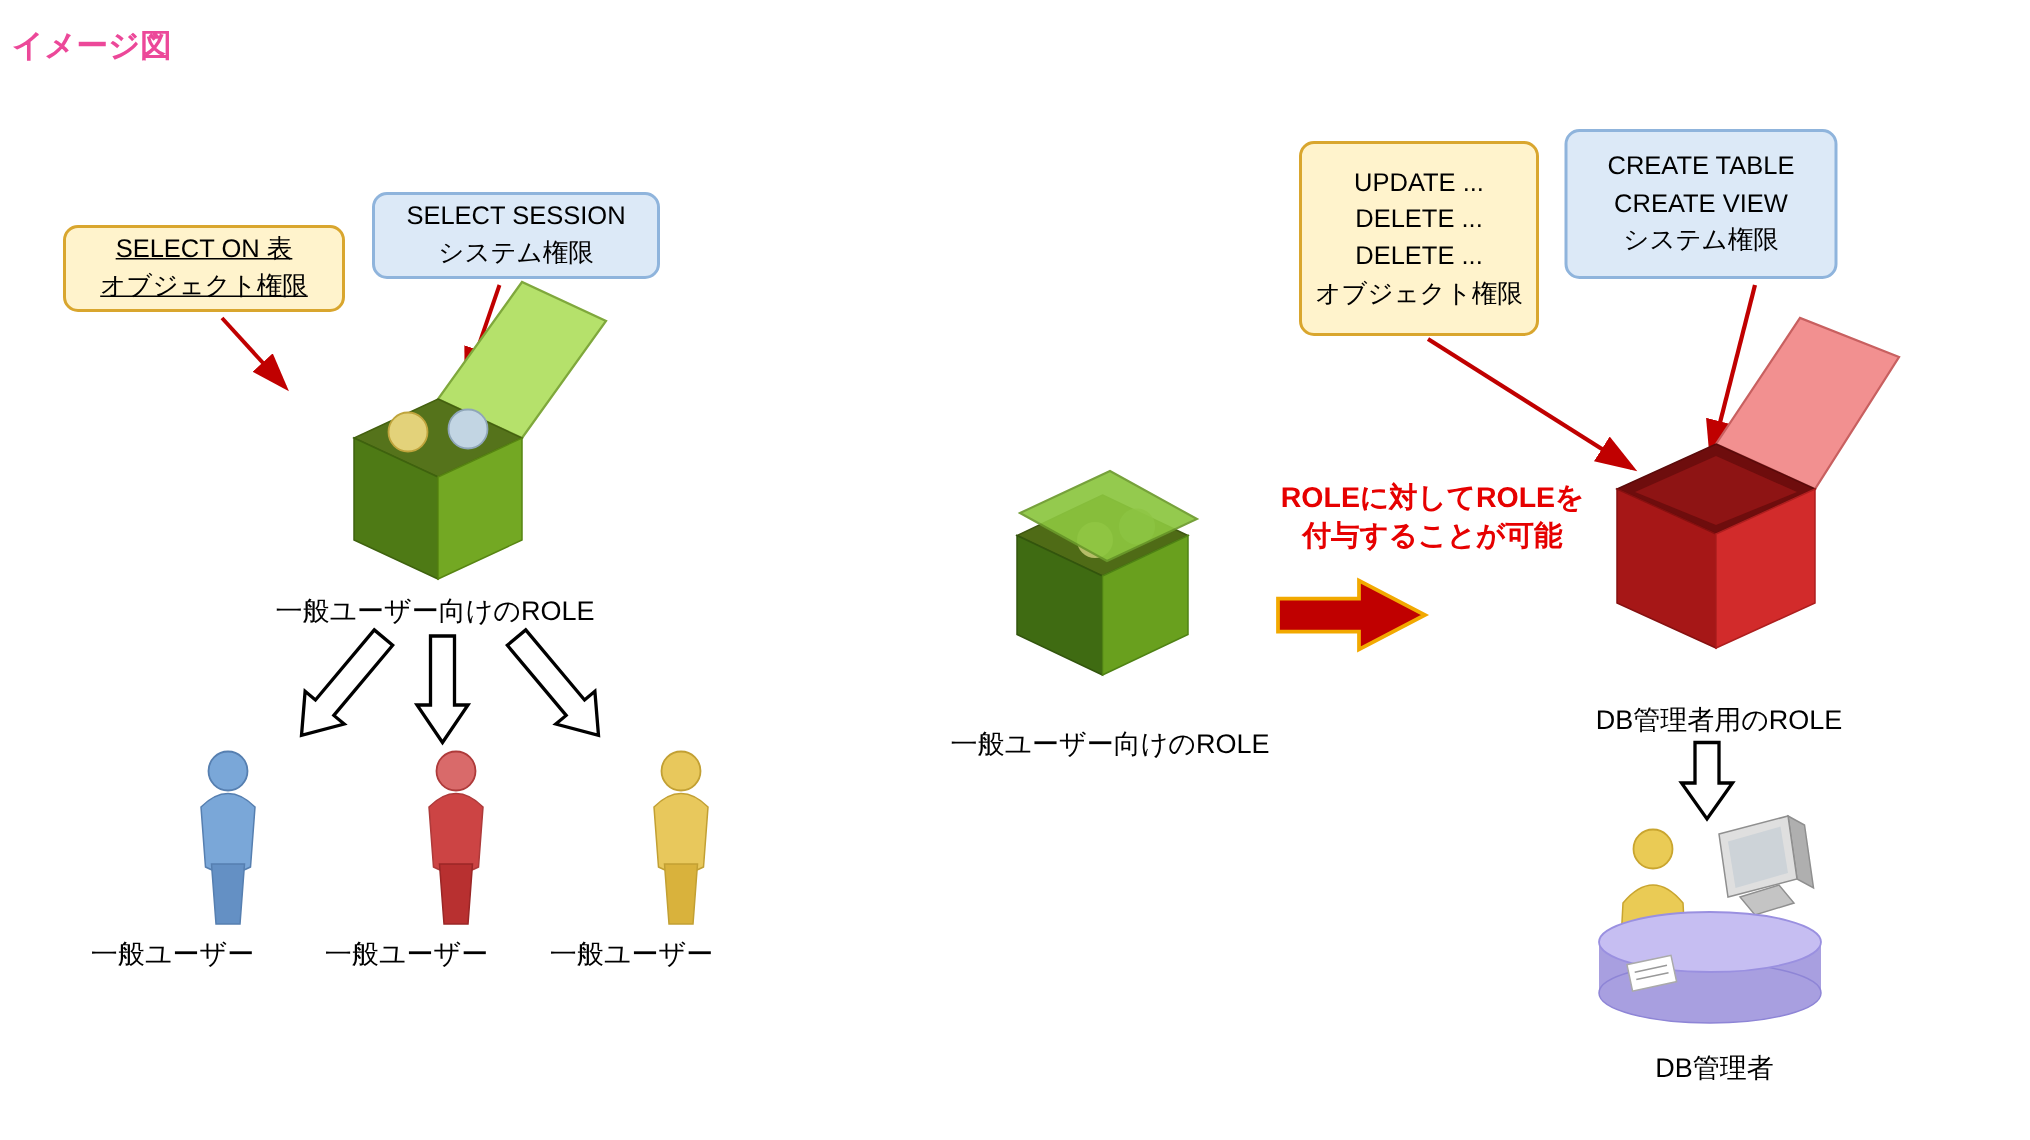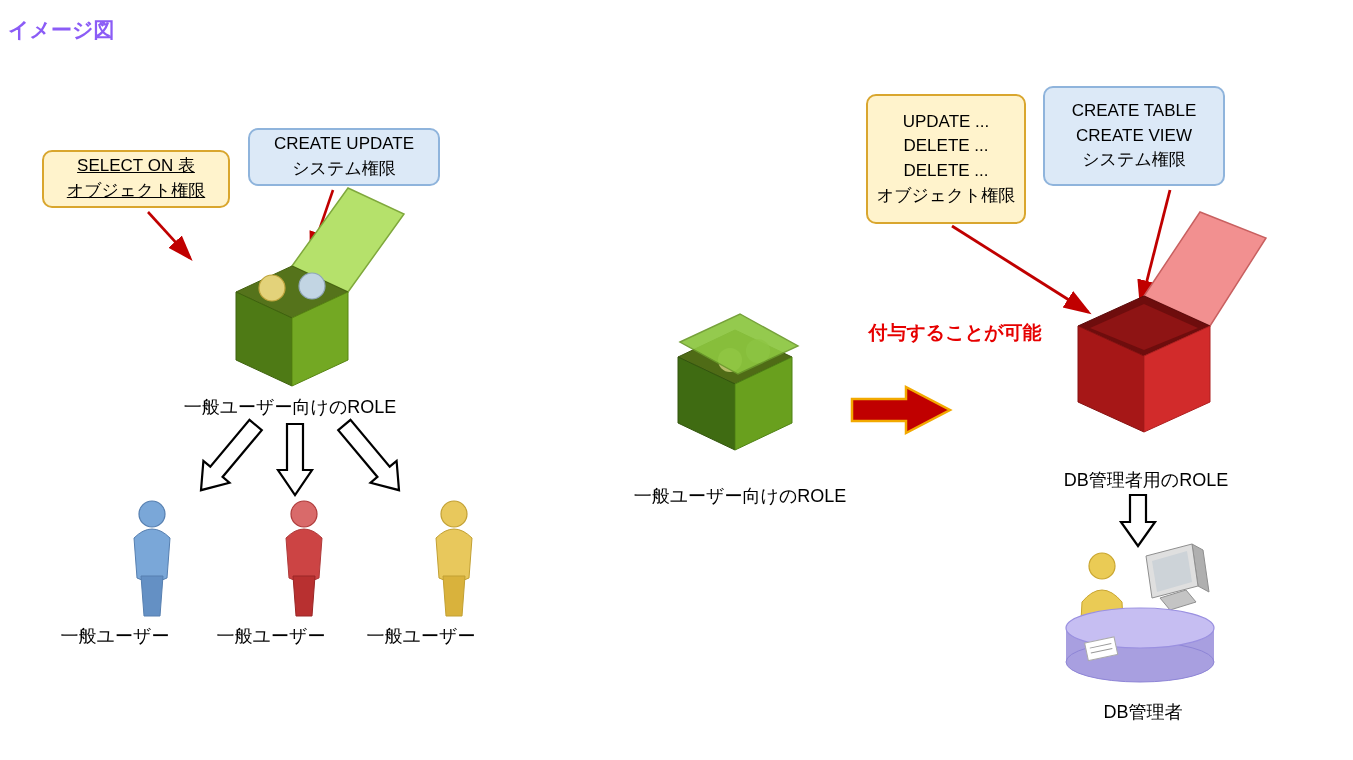--- a/index.html
+++ b/index.html
@@ -9,21 +9,21 @@
     background:#ffffff;
     font-family:"Liberation Sans", sans-serif;
     overflow:hidden;
     color:#000;
   }
   .layer-svg { position:absolute; left:0; top:0; z-index:0; }
   .txt { position:absolute; z-index:2; }
 
   .page-title {
     left:8px; top:16px;
-    font-size:21px; font-weight:bold; color:#8b5cf6;
+    font-size:21px; font-weight:bold; color:#ec4899;
   }
 
   .callout {
     position:absolute; z-index:2;
     border-radius:10px;
     display:flex; flex-direction:column;
     justify-content:center; align-items:center;
     text-align:center;
     font-size:17px; line-height:1.45;
     padding:4px 8px; box-sizing:border-box;
@@ -168,21 +168,21 @@
   </svg>
 
   <div class="txt page-title">イメージ図</div>
 
   <div class="callout yellow" id="callout-left-object">
     <div>SELECT ON 表</div>
     <div>オブジェクト権限</div>
   </div>
 
   <div class="callout blue" id="callout-left-system">
-    <div>CREATE UPDATE</div>
+    <div>SELECT SESSION</div>
     <div>システム権限</div>
   </div>
 
   <div class="callout yellow" id="callout-right-object">
     <div>UPDATE ...</div>
     <div>DELETE ...</div>
     <div>DELETE ...</div>
     <div>オブジェクト権限</div>
   </div>
 
@@ -192,20 +192,21 @@
     <div>システム権限</div>
   </div>
 
   <div class="diagram-label" id="label-left-role">一般ユーザー向けのROLE</div>
 
   <div class="diagram-label" id="label-user-1">一般ユーザー</div>
   <div class="diagram-label" id="label-user-2">一般ユーザー</div>
   <div class="diagram-label" id="label-user-3">一般ユーザー</div>
 
   <div class="grant-note">
+    <div>ROLEに対してROLEを</div>
     <div>付与することが可能</div>
   </div>
 
   <div class="diagram-label" id="label-mid-role">一般ユーザー向けのROLE</div>
 
   <div class="diagram-label" id="label-admin-role">DB管理者用のROLE</div>
 
   <div class="diagram-label" id="label-admin">DB管理者</div>
 
 </div>

